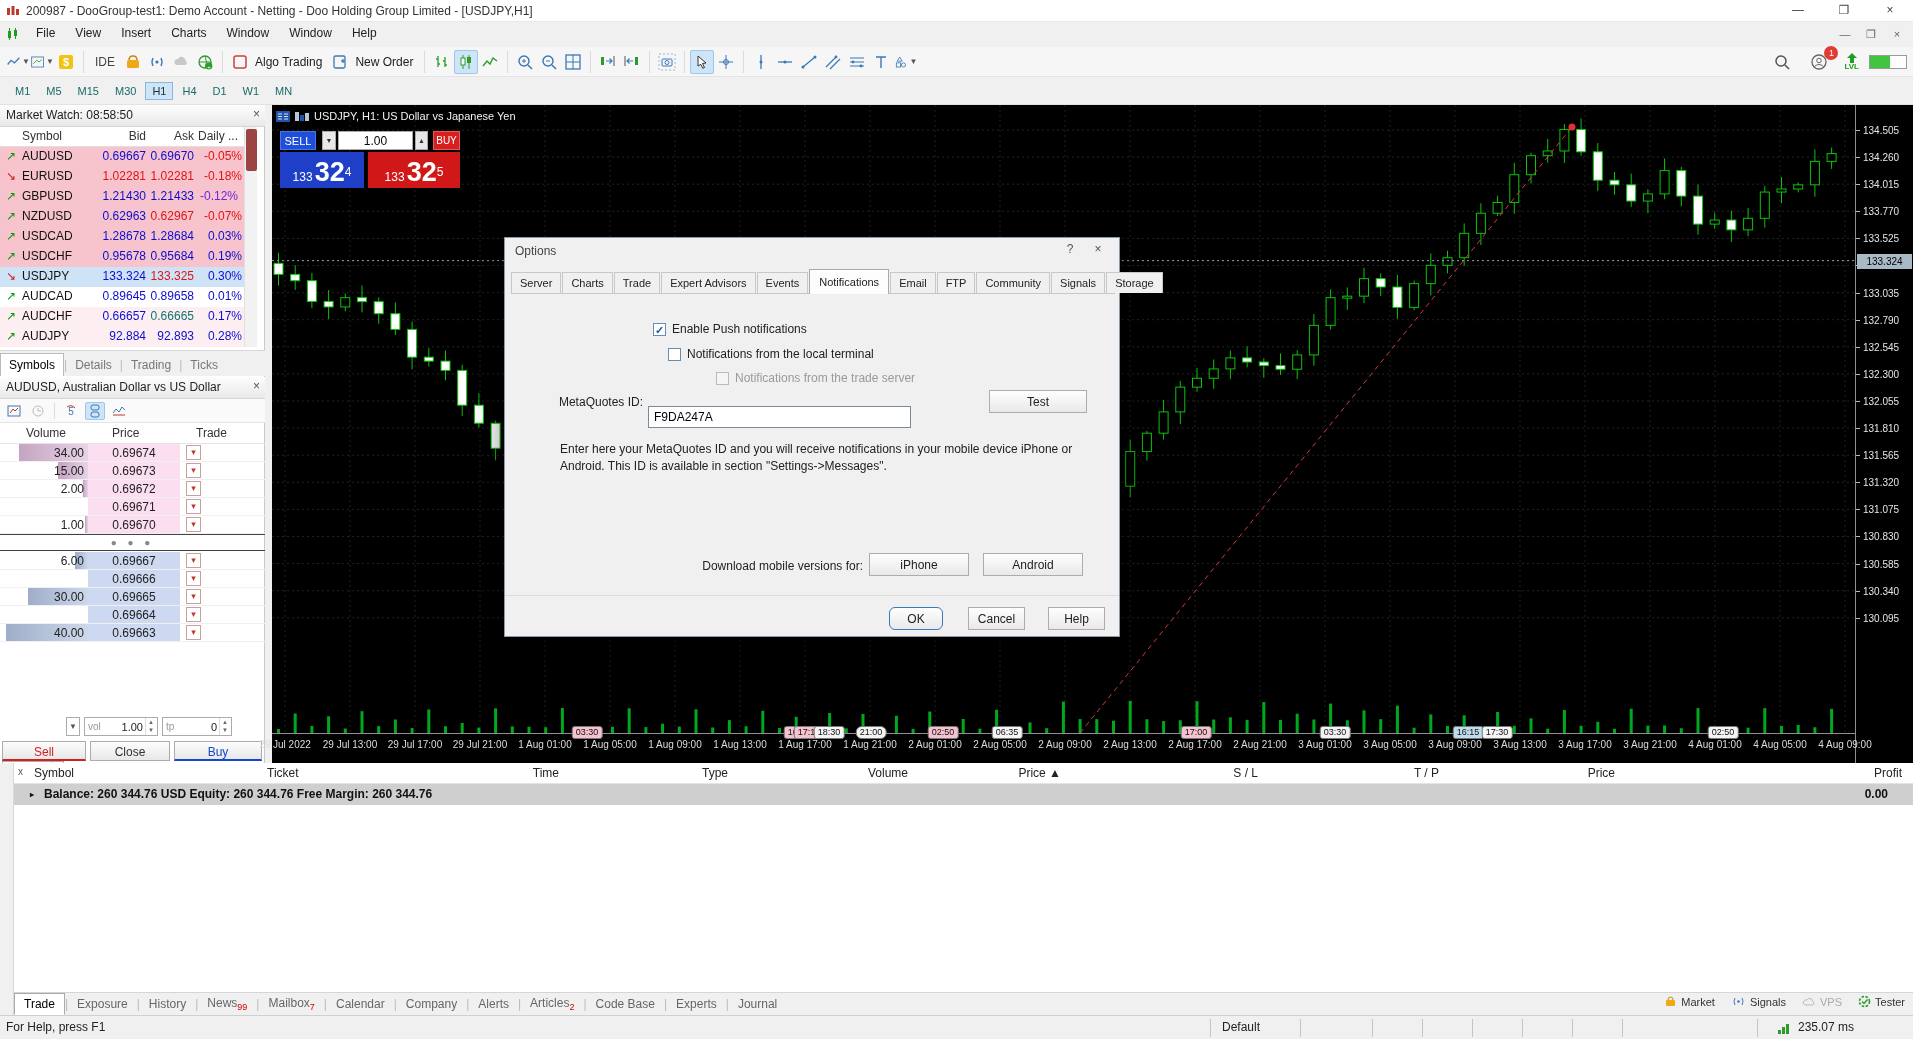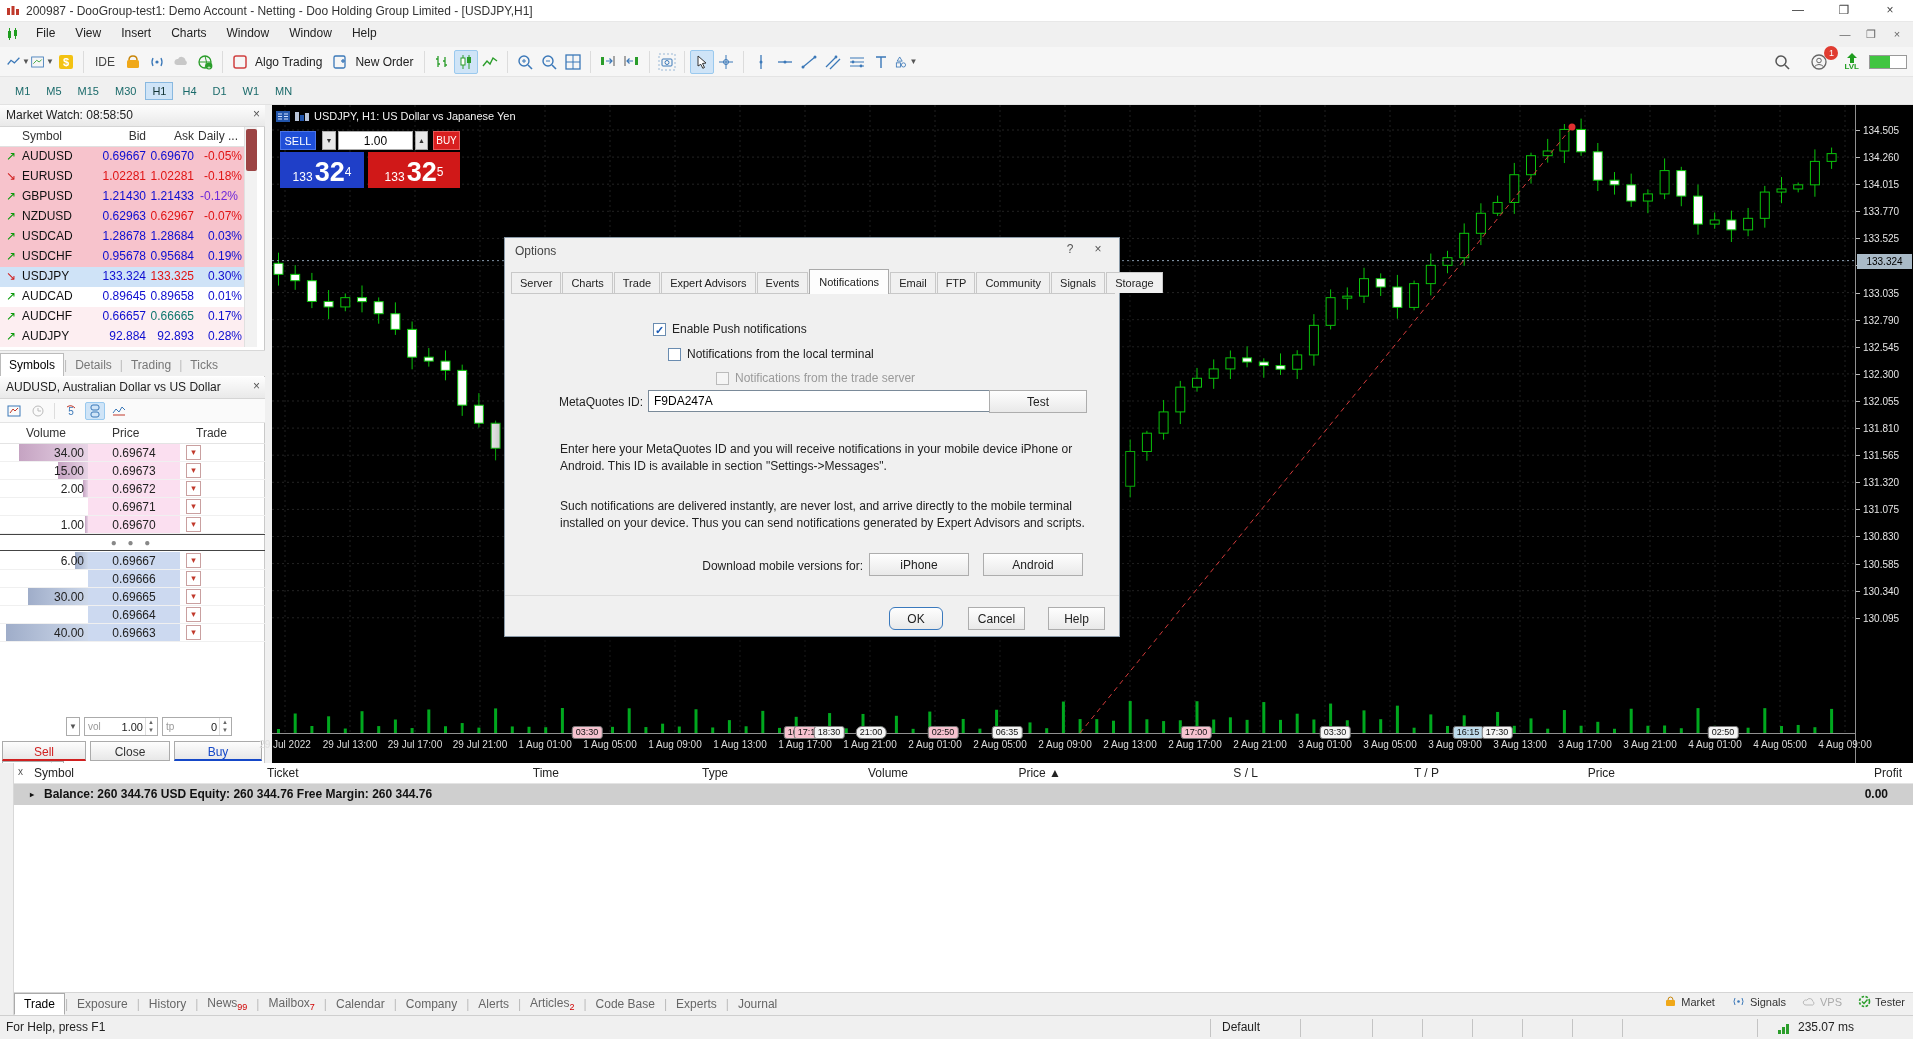--- a/index.html
+++ b/index.html
@@ -90,21 +90,21 @@
 #dialog{position:absolute;left:504px;top:237px;width:616px;height:400px;background:#f0f0f0;border:1px solid #8a9aa8;box-shadow:0 10px 30px rgba(0,0,0,.5);z-index:50;}
 #dlg-title{position:absolute;left:10px;top:6px;font-size:12px;color:#444;}
 .dlg-tbtn{position:absolute;top:4px;width:30px;height:20px;text-align:center;color:#555;font-size:12px;}
 #dlg-tabs{position:absolute;left:6px;top:31px;width:604px;height:25px;display:flex;align-items:flex-end;border-bottom:1px solid #c8c8c8;}
 .dtab{padding:4px 8px;font-size:11px;color:#222;background:#f0f0f0;border:1px solid #c8c8c8;border-bottom:none;margin-right:1px;white-space:nowrap;}
 .dtab.active{background:#fdfdfd;padding:6px 9px;position:relative;top:1px;border-color:#aaa;}
 .cbrow{position:absolute;display:flex;align-items:center;gap:6px;font-size:12px;color:#222;}
 .cbox{width:13px;height:13px;border:1px solid #6a8cb0;background:#fff;font-size:11px;line-height:12px;text-align:center;color:#1b5bb5;font-weight:bold;}
 .cbox.dis{border-color:#bbb;background:#f5f5f5;}
 .dis-label{color:#9a9a9a;}
-#mqid-input{position:absolute;left:143px;top:152px;width:360px;height:22px;border:1px solid #7a8a99;font-size:12px;padding:2px 5px;background:#fff;color:#000;}
+#mqid-input{position:absolute;left:143px;top:168px;width:263px;height:22px;border:1px solid #7a8a99;font-size:12px;padding:2px 5px;background:#fff;color:#000;}
 .dlg-btn{position:absolute;height:23px;border:1px solid #adadad;background:linear-gradient(#fefefe,#e9e9e9);font-size:12px;text-align:center;padding-top:4px;color:#222;}
 .dlg-para{position:absolute;left:55px;width:536px;font-size:12px;color:#222;line-height:1.45;}
 #dlg-footer{position:absolute;left:0;top:357px;width:614px;height:41px;border-top:1px solid #dcdcdc;}
 
 #toolbox{position:absolute;left:0;top:763px;width:1913px;height:252px;background:#fff;}
 #tb-side{position:absolute;left:0;top:0;width:14px;height:252px;background:#f0f0f0;border-right:1px solid #d8d8d8;}
 #tb-headers{position:absolute;left:14px;top:0;width:1899px;height:21px;border-bottom:1px solid #e4e4e4;background:#fff;}
 .tbh{position:absolute;top:3px;font-size:12px;color:#222;white-space:nowrap;}
 #tb-balance{position:absolute;left:14px;top:21px;width:1899px;height:21px;background:#cfcfcf;font-weight:bold;font-size:12px;color:#111;}
 #tb-tabs{position:absolute;left:14px;top:229px;width:1899px;height:23px;background:#f0f0f0;border-top:1px solid #d5d5d5;display:flex;align-items:center;font-size:12px;}
@@ -1094,21 +1094,20 @@
     <div class="cbrow" style="left:163px;top:133px;padding-left:48px;">
       <span class="cbox dis"></span>
       <span class="dis-label">Notifications from the trade server</span>
     </div>
 
     <span class="abs" style="left:52px;top:157px;width:86px;text-align:right;font-size:12px;">MetaQuotes ID:</span>
     <input id="mqid-input" value="F9DA247A" style="">
     <div class="dlg-btn" style="left:484px;top:152px;width:98px;">Test</div>
 
     <div class="dlg-para" style="top:203px;">Enter here your MetaQuotes ID and you will receive notifications in your mobile device iPhone or Android. This ID is available in section "Settings-&gt;Messages".</div>
-    <div class="dlg-para" style="top:260px;">Such notifications are delivered instantly, are never lost, and arrive directly to the mobile terminal installed on your device. Thus you can send notifications generated by Expert Advisors and scripts.</div>
 
     <span class="abs" style="left:120px;top:321px;width:238px;text-align:right;font-size:12px;">Download mobile versions for:</span>
     <div class="dlg-btn" style="left:364px;top:315px;width:100px;">iPhone</div>
     <div class="dlg-btn" style="left:478px;top:315px;width:100px;">Android</div>
 
     <div id="dlg-footer">
       <div class="dlg-btn" style="left:384px;top:11px;width:54px;border-color:#3a79bd;border-radius:6px;">OK</div>
       <div class="dlg-btn" style="left:463px;top:11px;width:57px;">Cancel</div>
       <div class="dlg-btn" style="left:543px;top:11px;width:57px;">Help</div>
     </div>

